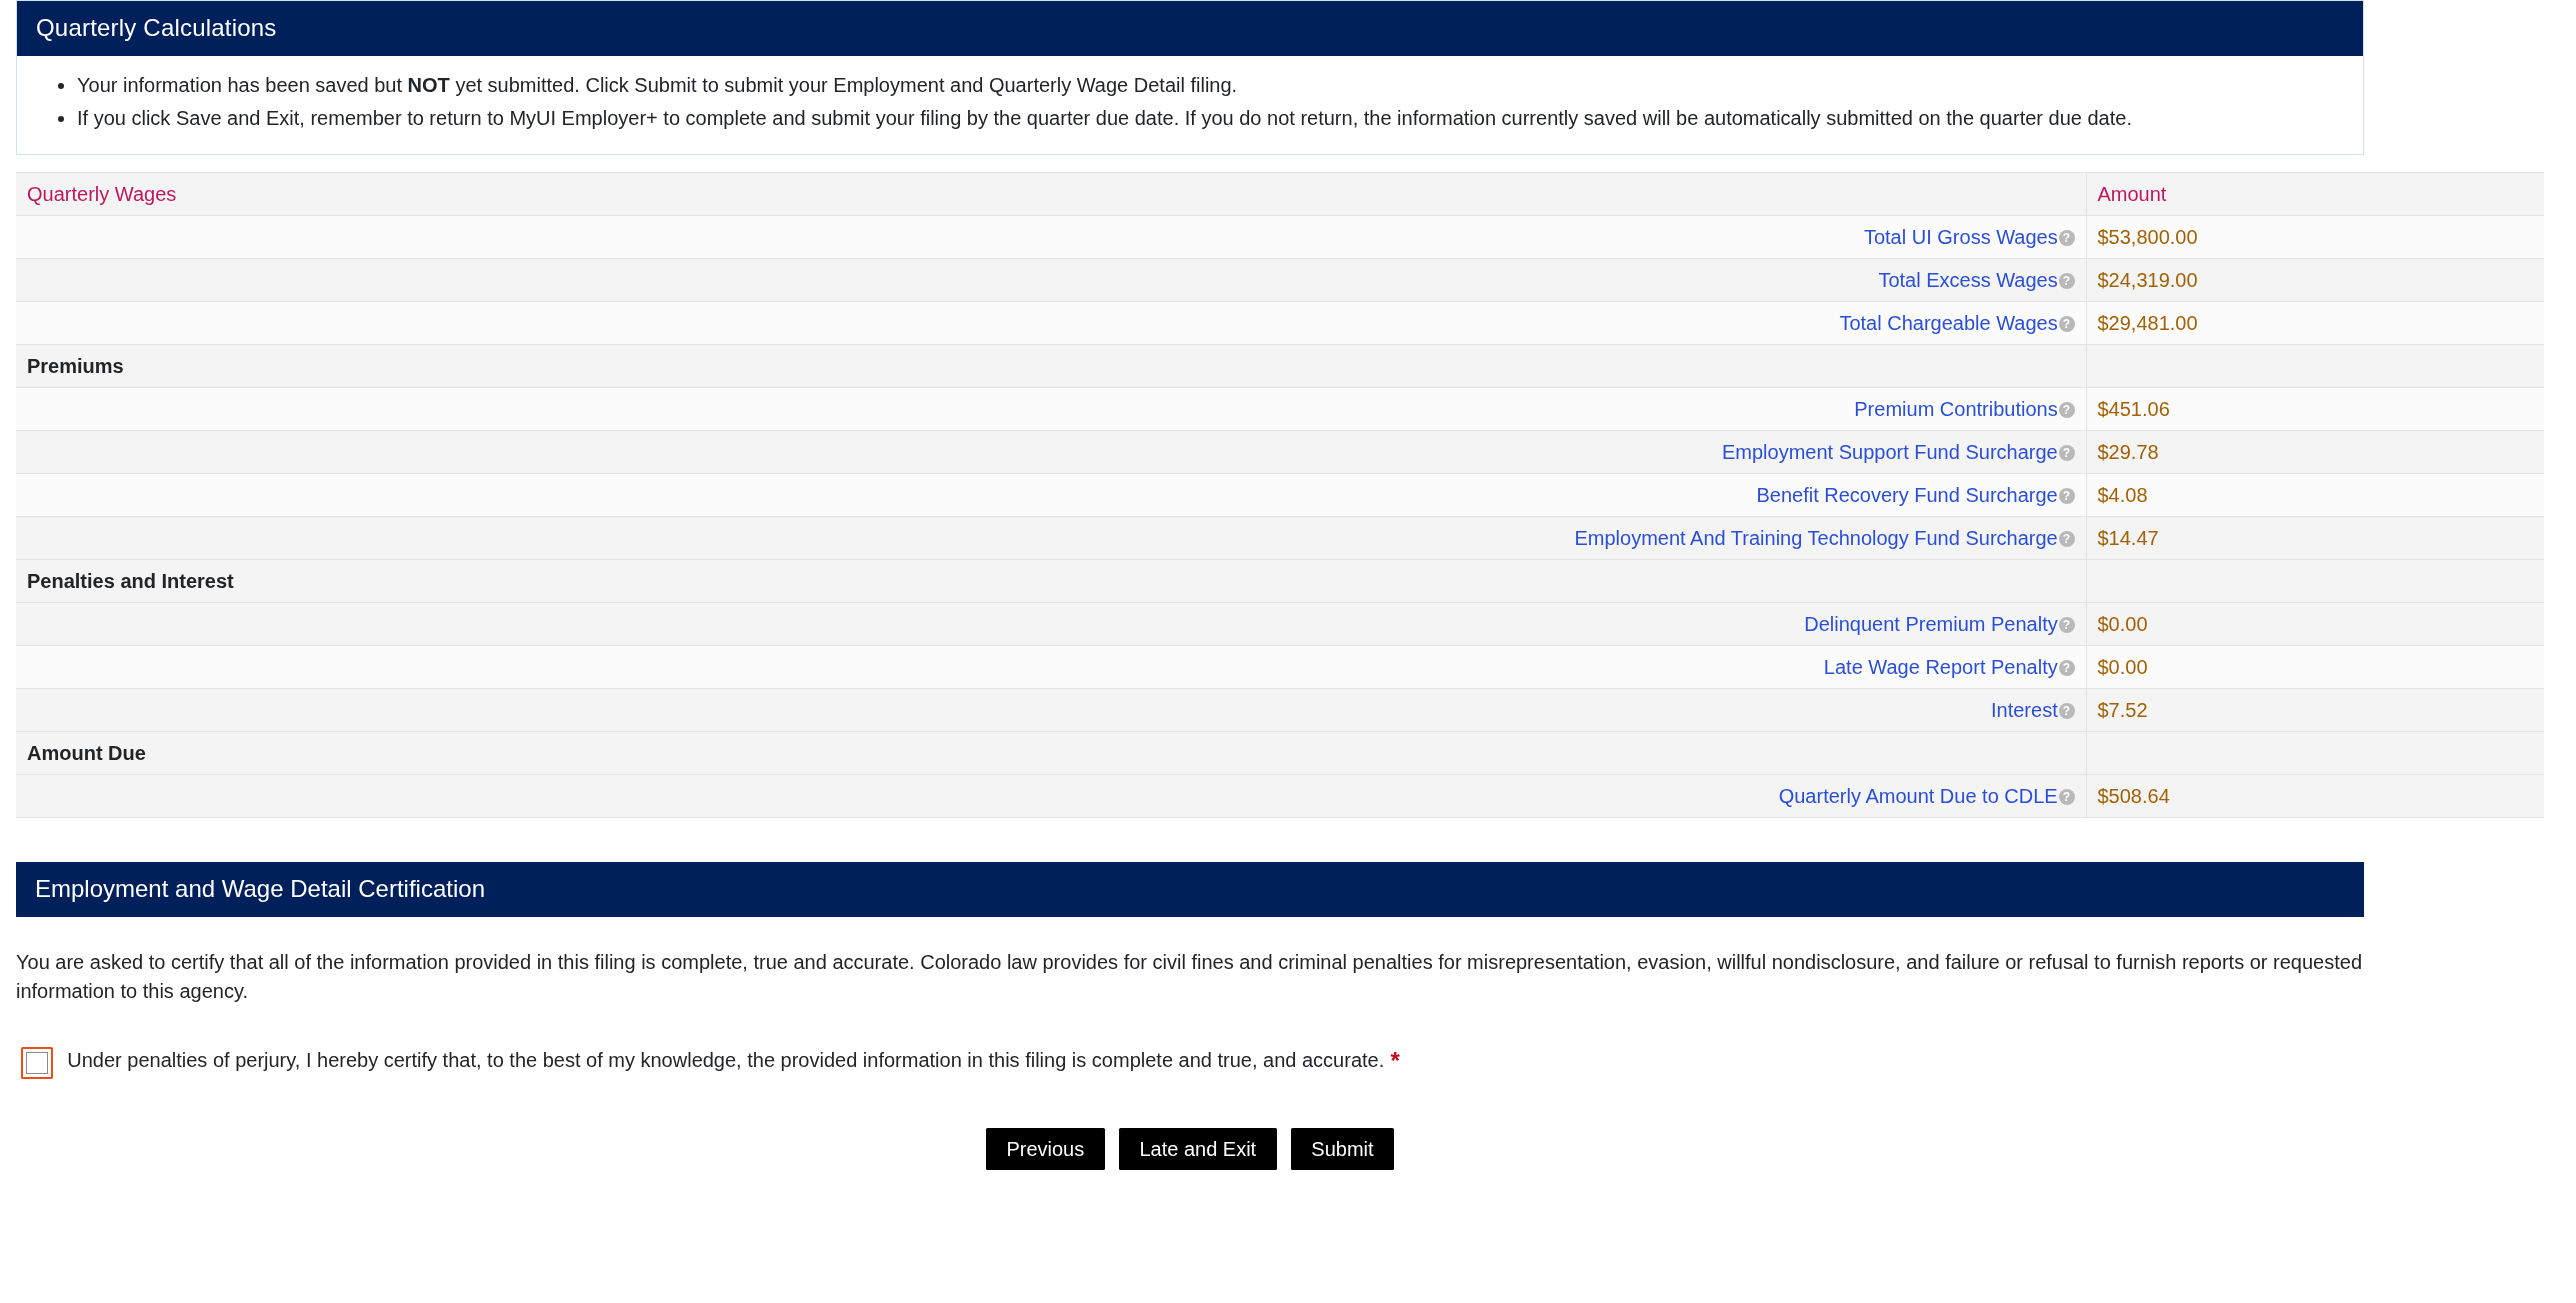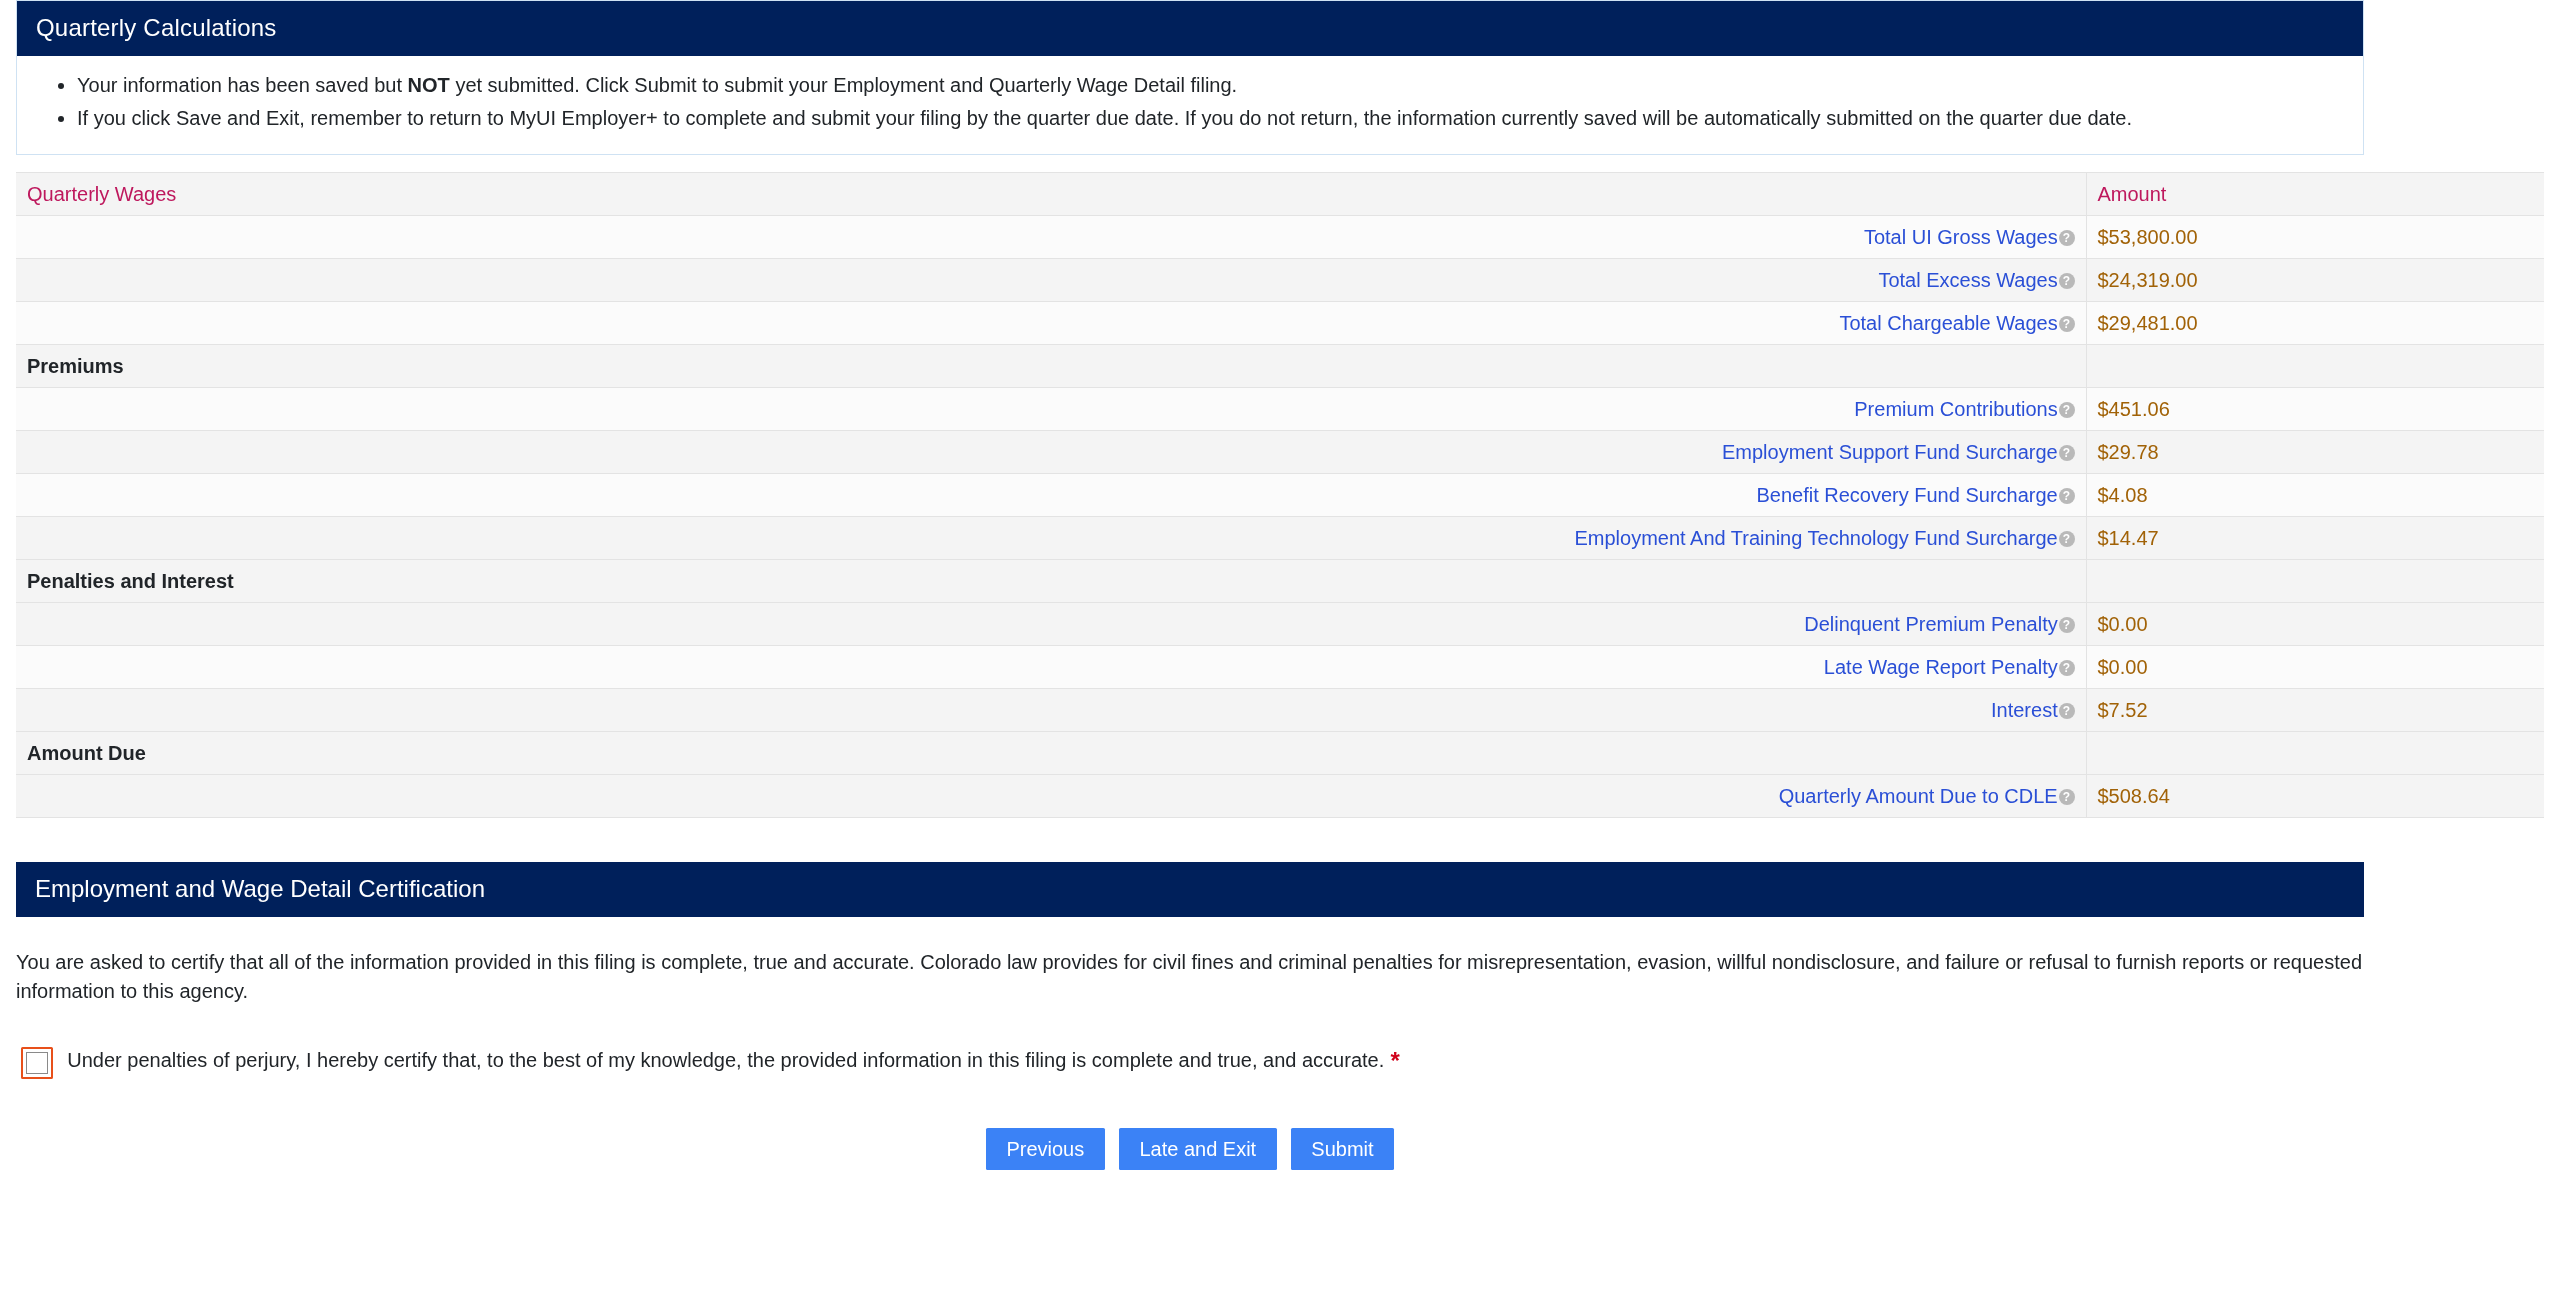--- a/index.html
+++ b/index.html
@@ -160,21 +160,21 @@
   }
 
   
   .button-row {
     display: flex;
     justify-content: center;
     gap: 14.2px;
     margin-top: 49px;
   }
   .btn {
-    background: #3b82f6;
+    background: #000000;
     color: #ffffff;
     border: none;
     font-size: 20px;
     padding: 9.5px 20.5px;
     font-family: "Liberation Sans", sans-serif;
     cursor: pointer;
     border-radius: 1.6px;
   }
 </style>
 </head>

